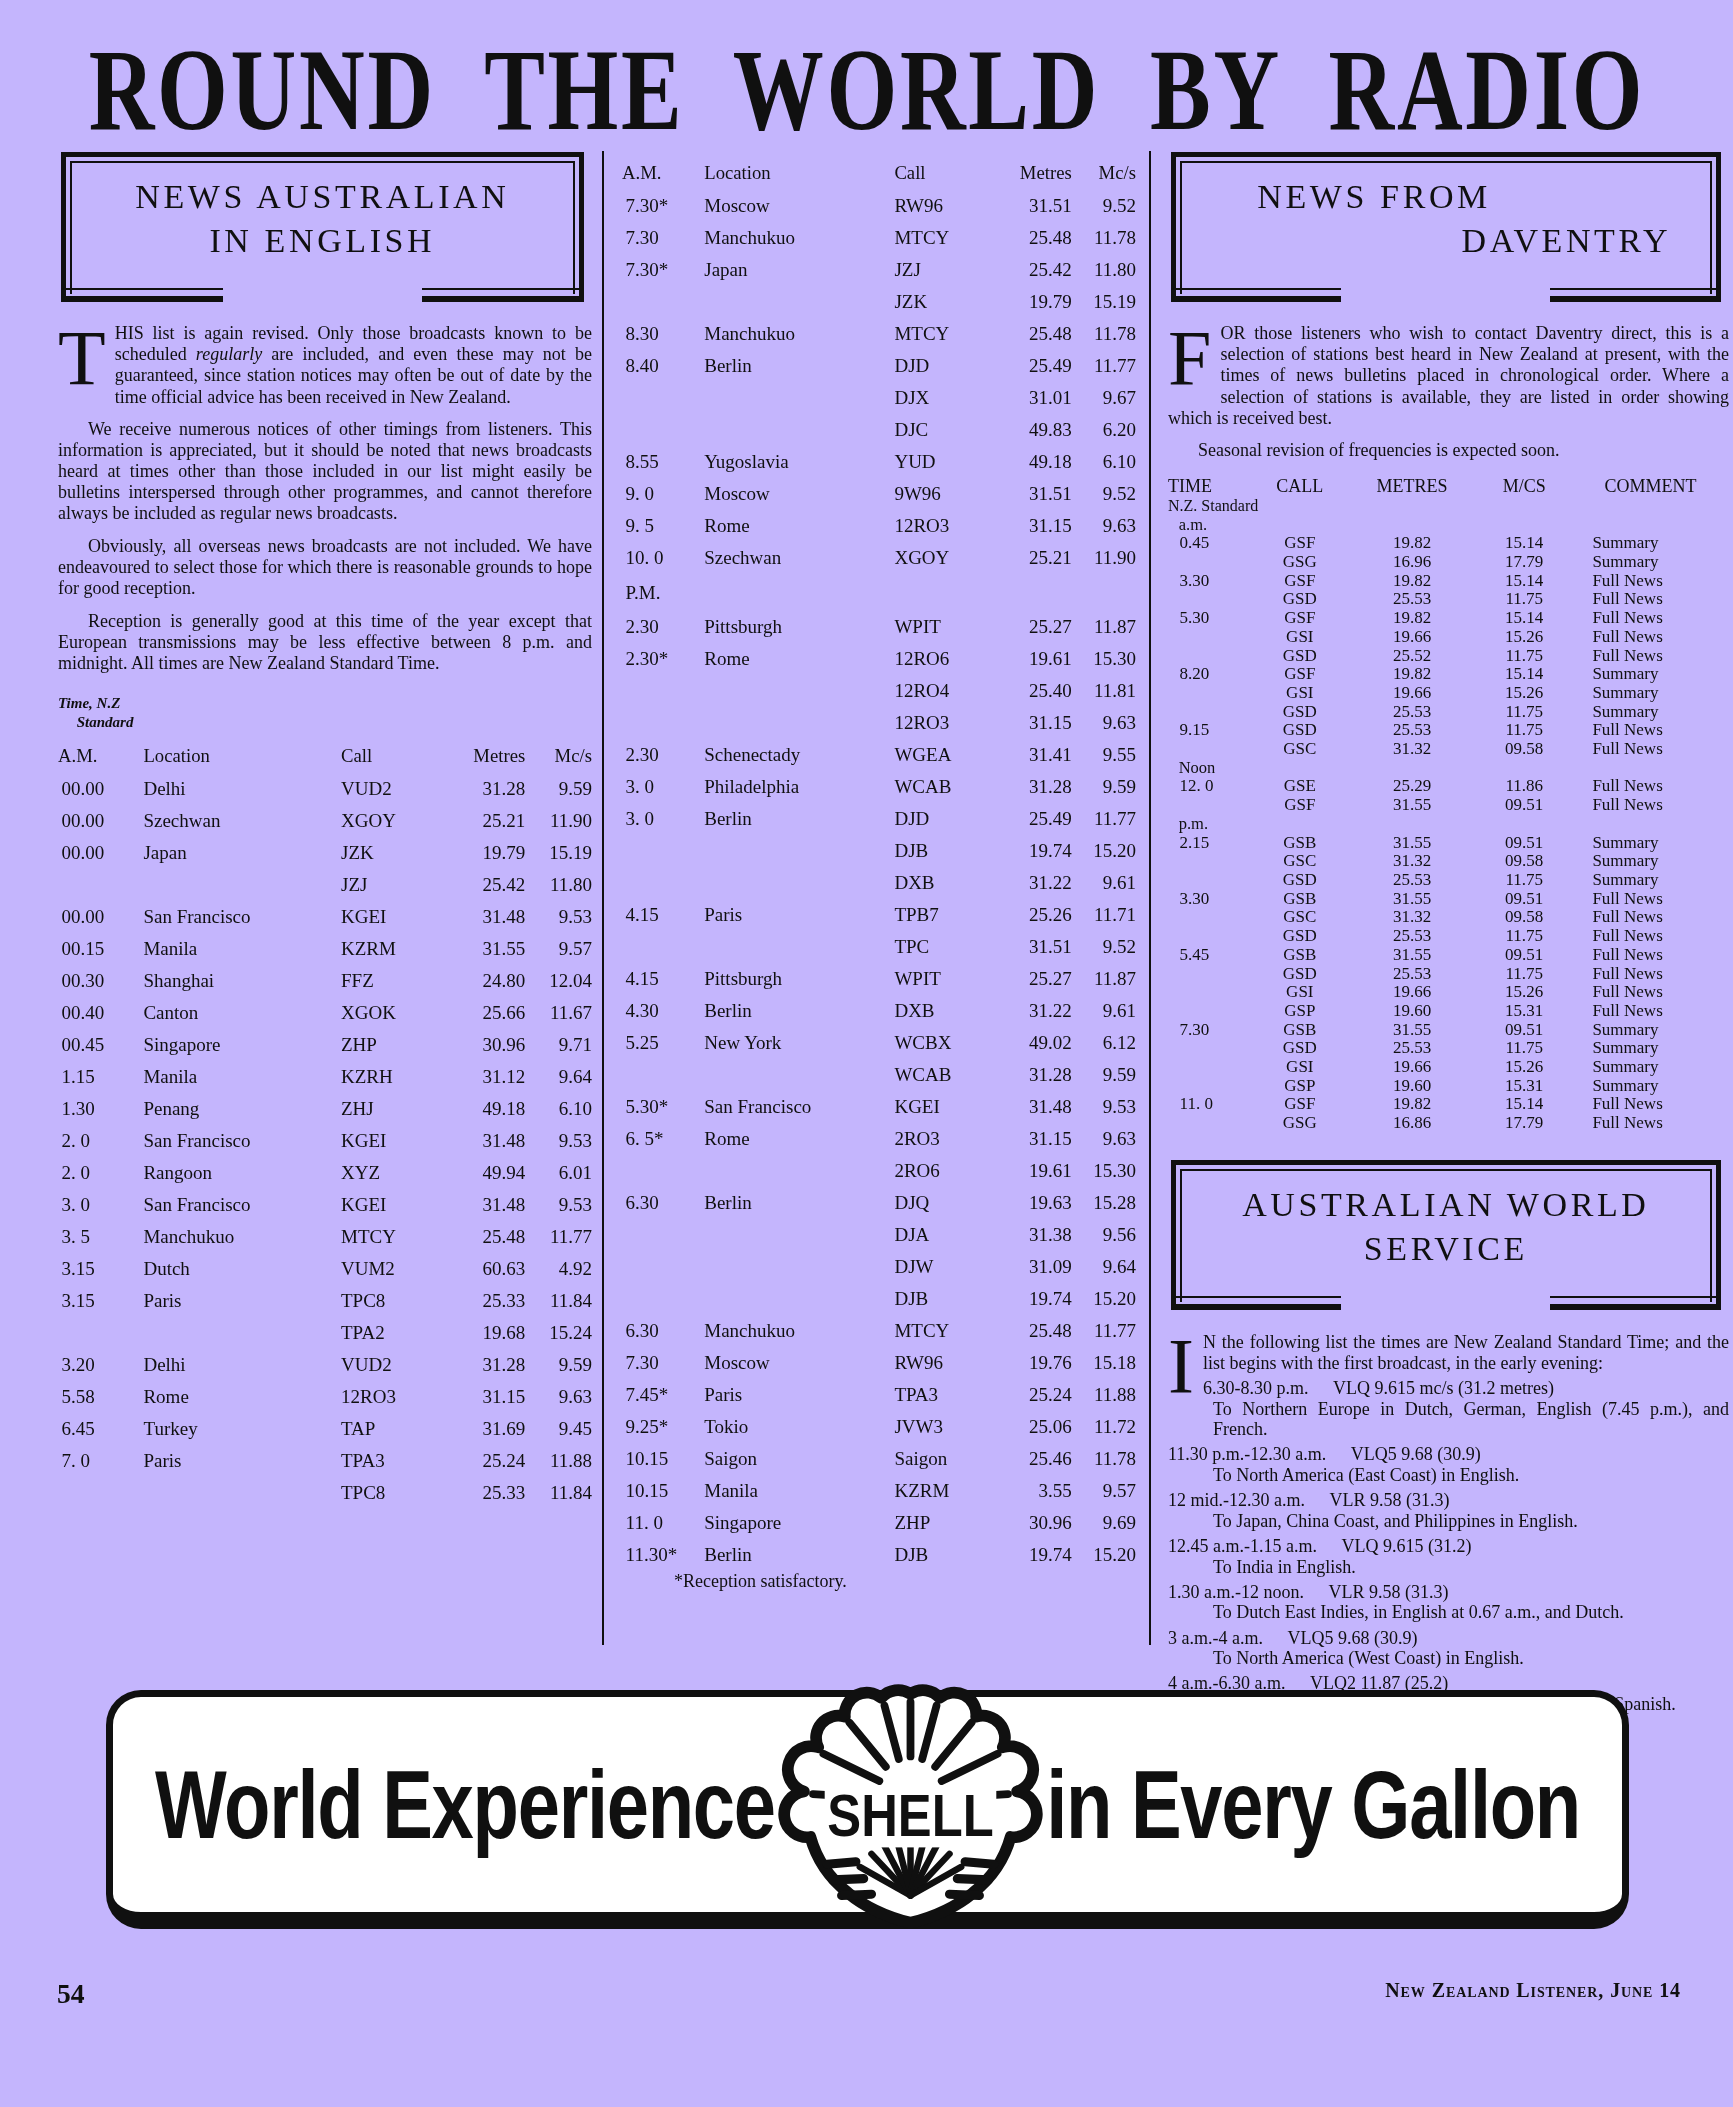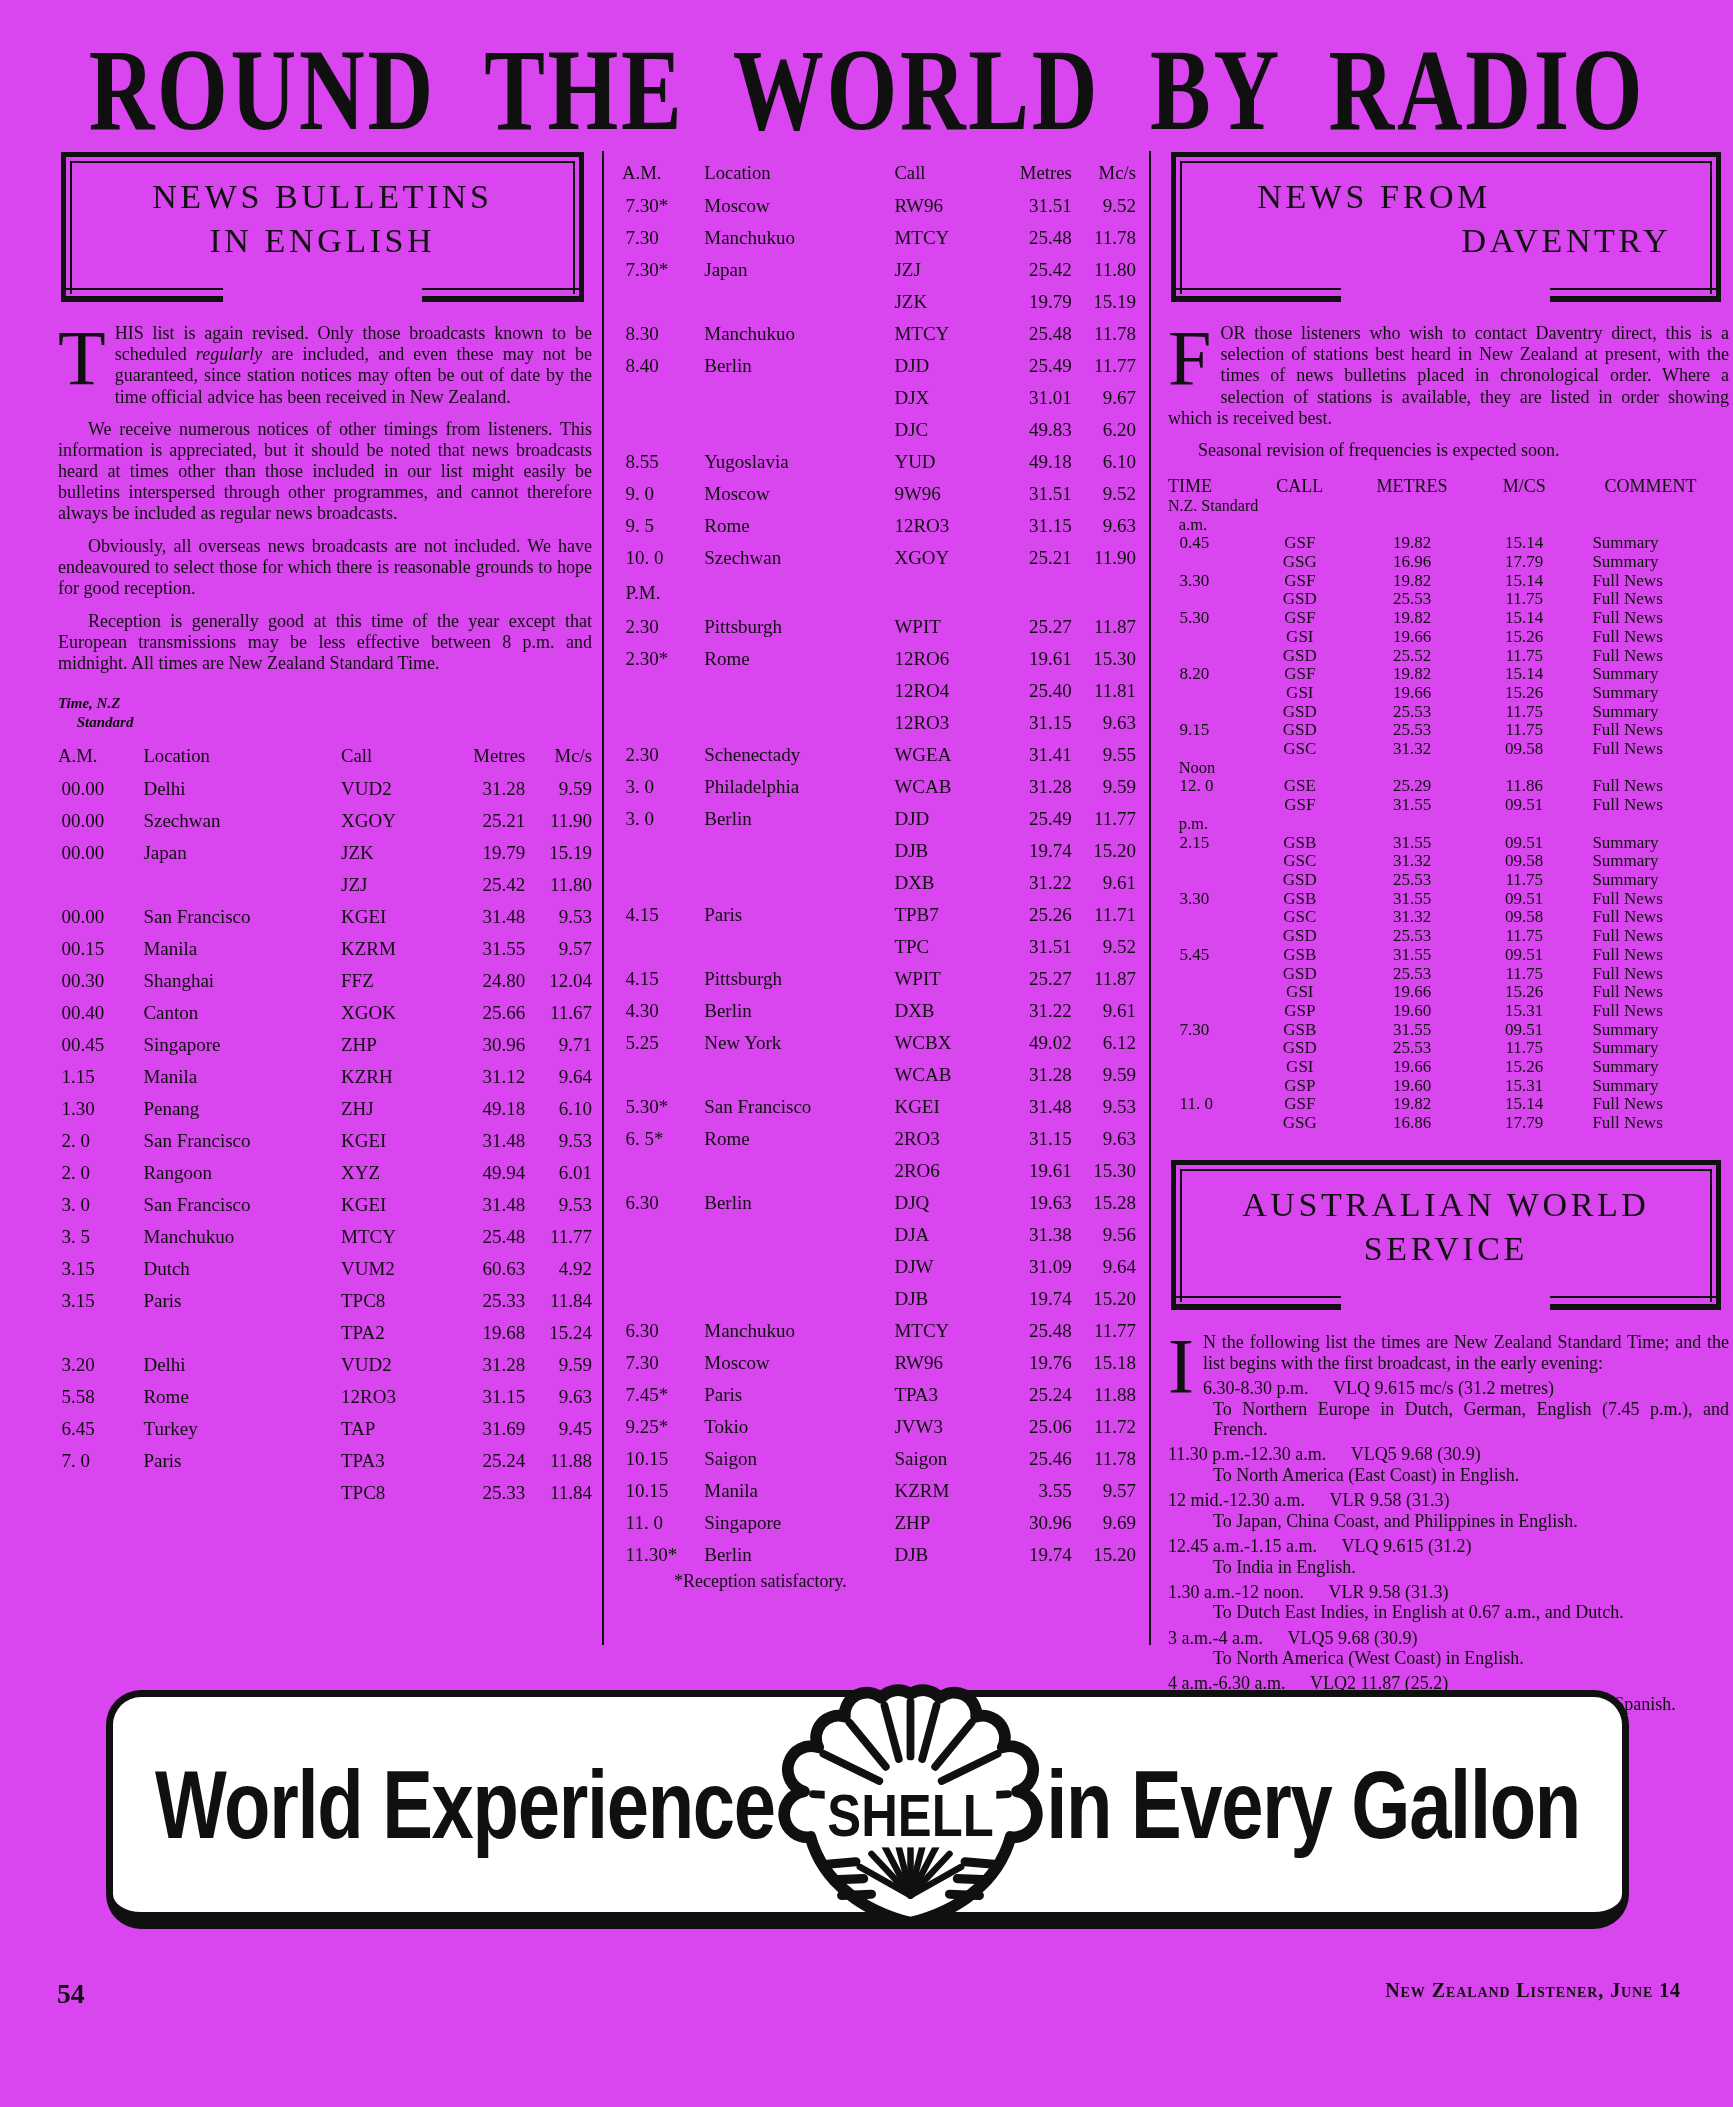--- a/index.html
+++ b/index.html
@@ -1,18 +1,18 @@
 <!DOCTYPE html>
 <html style="font-size:7.1px"><head>
 <meta charset="utf-8">
 <style>
   html,body { margin:0; padding:0; background:#e8e8e4; }
   .page {
     position:relative; width:1734px; height:2108px; margin:0 auto;
-    background:#d946ef; color:#101010;
+    background:#c4b5fd; color:#101010;
     font-family:"Liberation Serif", serif;
     overflow:hidden;
   }
   
   .main-title {
     position:absolute; left:0; right:0; top:23px;
     text-align:center; font-weight:bold; font-size:91px;
     letter-spacing:2.7px; word-spacing:24.5px;
     transform:scaleY(1.28); transform-origin:top center;
     white-space:nowrap;
@@ -103,21 +103,21 @@
 
   <div class="main-title">ROUND THE WORLD BY RADIO</div>
 
   <div class="vrule" id="vr1"></div>
   <div class="vrule" id="vr2"></div>
 
   <div class="col col-left">
 
     <div class="rulebox">
       <div class="boxtitle">
-        <span class="tl">NEWS BULLETINS</span>
+        <span class="tl">NEWS AUSTRALIAN</span>
         <span class="tl">IN ENGLISH</span>
       </div>
       <span class="bbar l"></span>
       <span class="bbar r"></span>
     </div>
 
     <p class="para"><span class="dropcap">T</span><span>HIS list is again revised. Only those broadcasts known to be scheduled </span><span class="ital">regularly</span><span> are included, and even these may not be guaranteed, since station notices may often be out of date by the time official advice has been received in New Zealand.</span></p>
     <p class="para ind">We receive numerous notices of other timings from listeners. This information is appreciated, but it should be noted that news broadcasts heard at times other than those included in our list might easily be bulletins interspersed through other programmes, and cannot therefore always be included as regular news broadcasts.</p>
     <p class="para ind">Obviously, all overseas news broadcasts are not included. We have endeavoured to select those for which there is reasonable grounds to hope for good reception.</p>
     <p class="para ind">Reception is generally good at this time of the year except that European transmissions may be less effective between 8 p.m. and midnight. All times are New Zealand Standard Time.</p>

